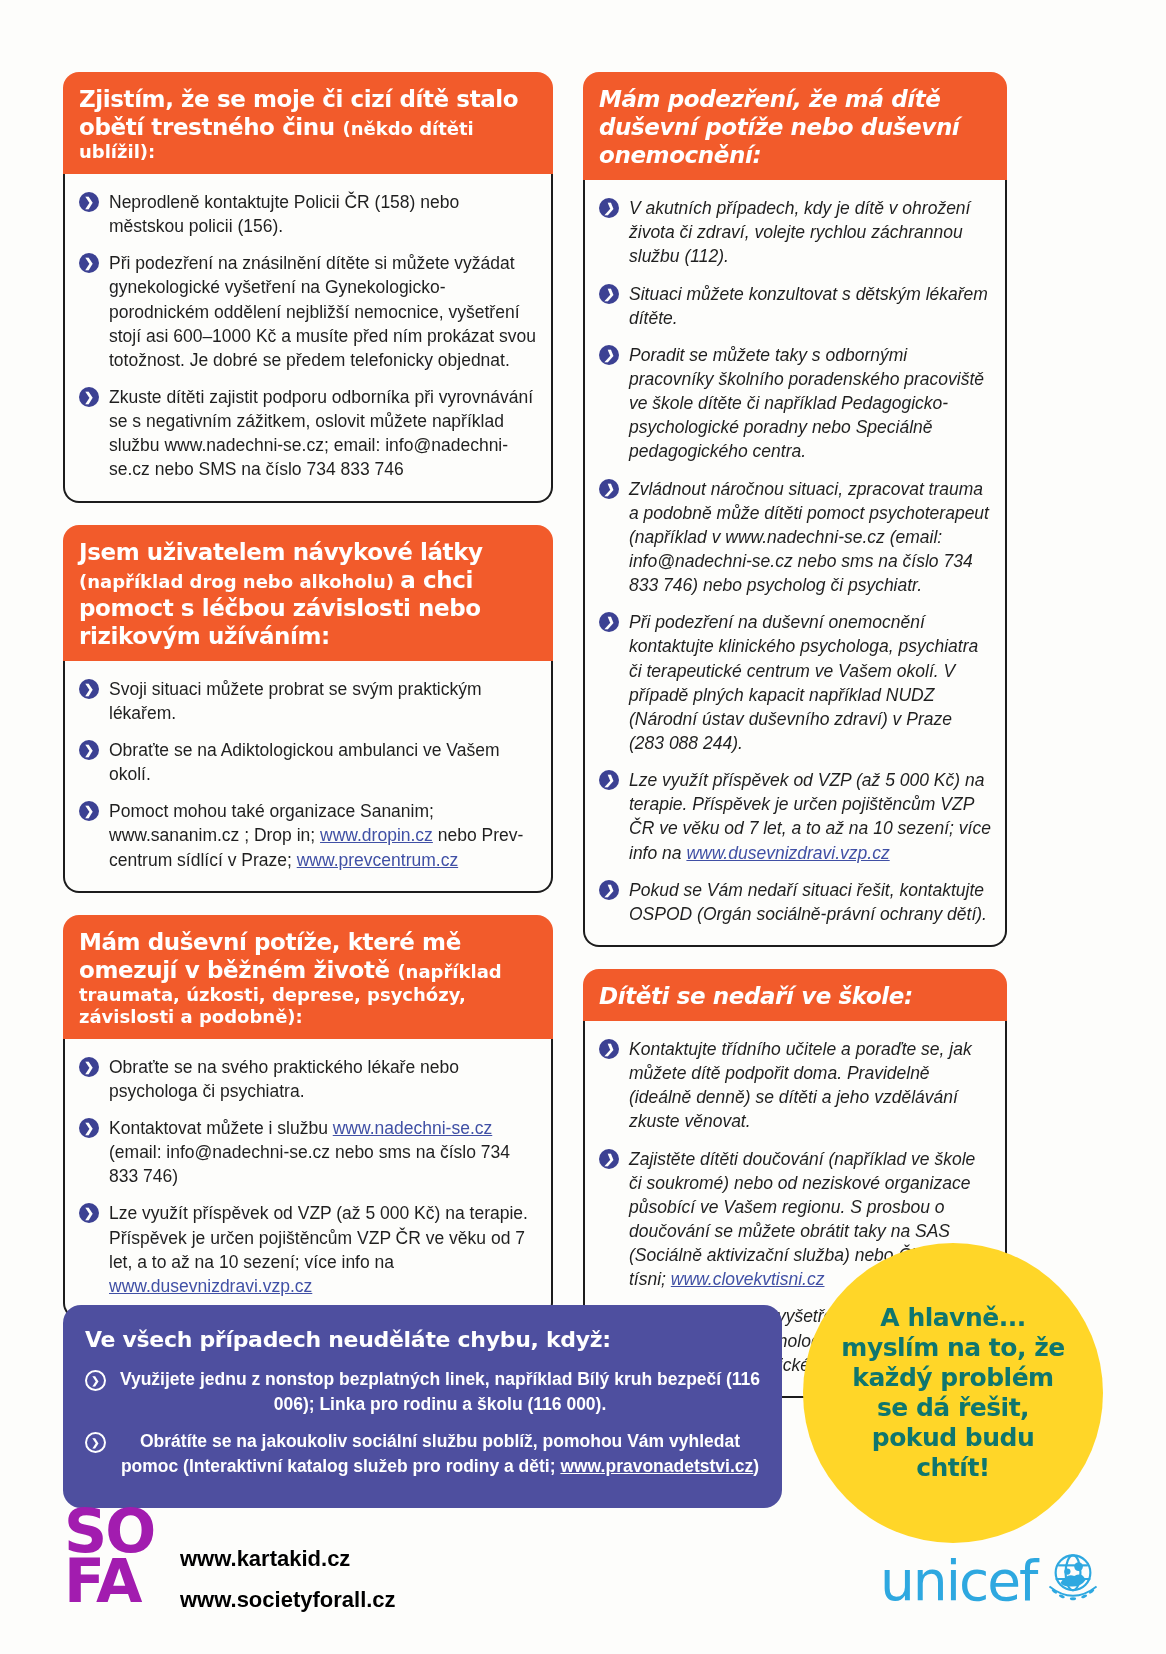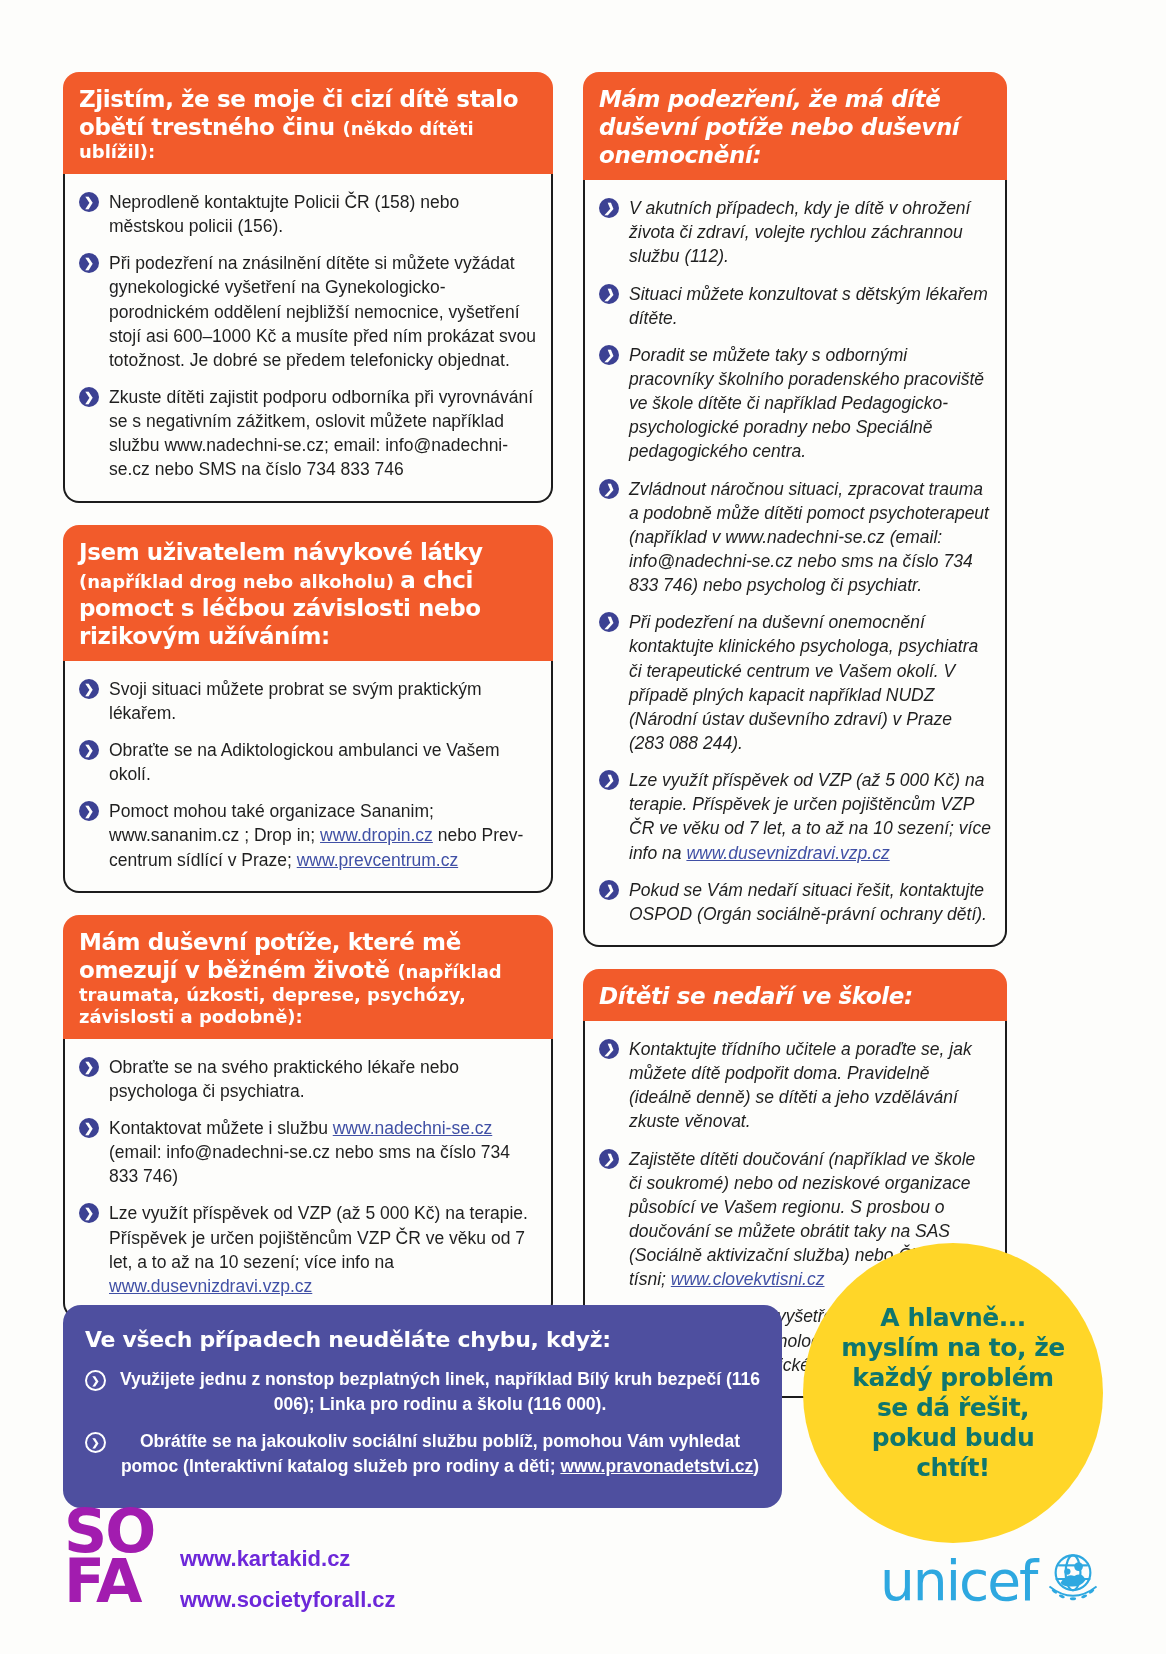--- a/index.html
+++ b/index.html
@@ -55,21 +55,21 @@
   #yellow-badge .badge-text{
     width:238px;font-family:"DejaVu Sans",sans-serif;font-size:25px;font-weight:900;
     letter-spacing:-0.5px;line-height:1.2;color:#0f766e;
   }
   
   #sofa{
     position:absolute;left:64px;top:1506px;
     font-family:"DejaVu Sans",sans-serif;font-weight:900;font-size:60px;
     line-height:0.84;letter-spacing:-2px;color:#a21caf;
   }
-  #footer-urls{position:absolute;left:180px;top:1546px;font-weight:700;font-size:22px;color:#6d28d9;}
+  #footer-urls{position:absolute;left:180px;top:1546px;font-weight:700;font-size:22px;color:#000000;}
   #footer-urls .furl{margin-bottom:15px;}
   #unicef{position:absolute;left:880px;top:1548px;display:flex;align-items:center;gap:6px;}
   #unicef .word{
     font-family:"DejaVu Sans",sans-serif;font-size:55px;font-weight:500;
     color:#2EA8E0;letter-spacing:-2px;line-height:1;
   }
 </style>
 </head>
 <body>
 

